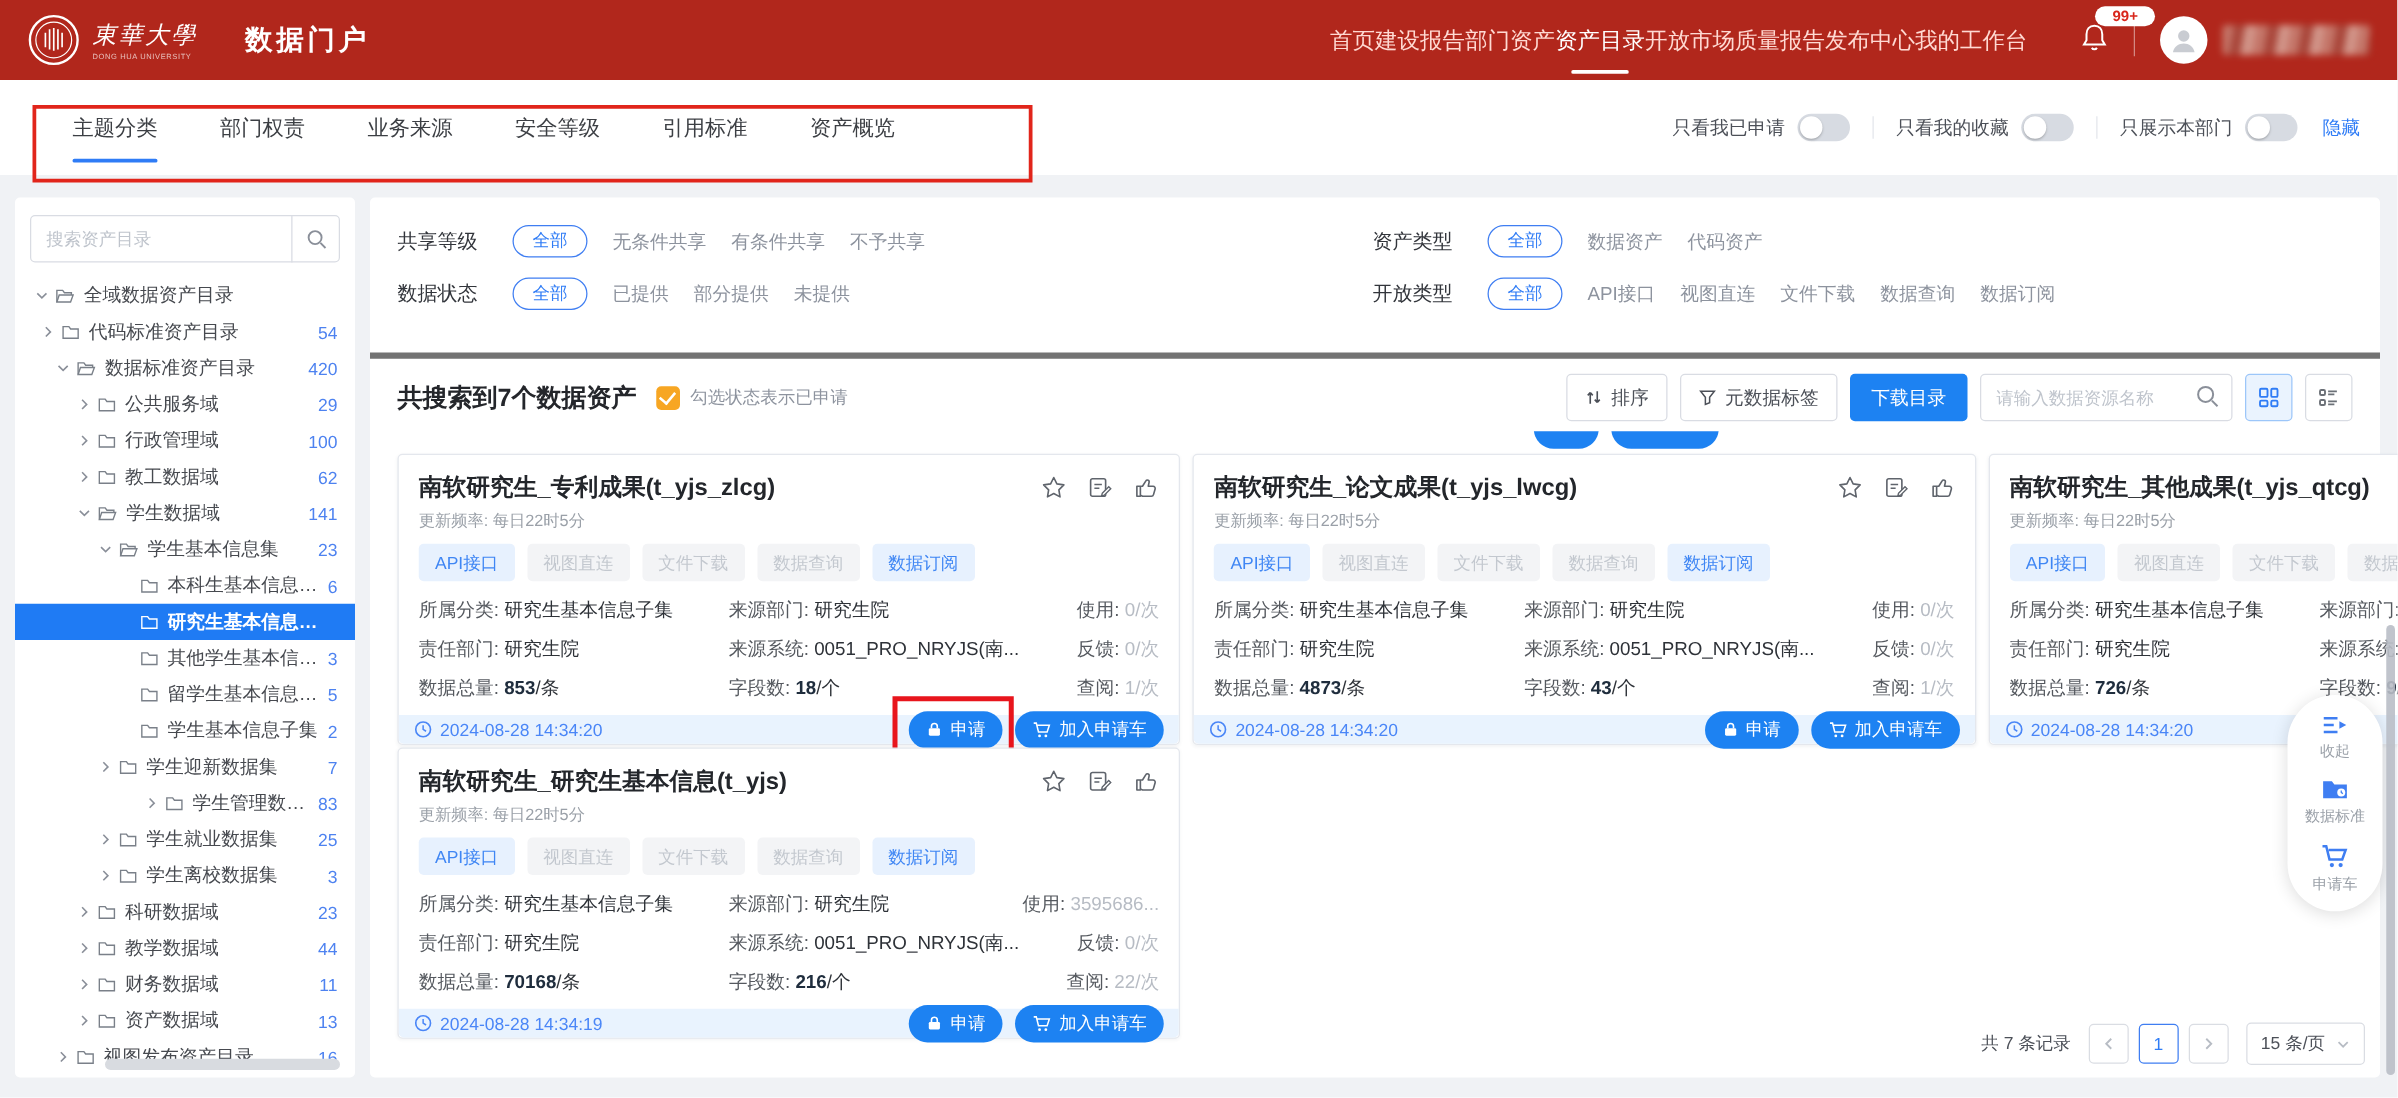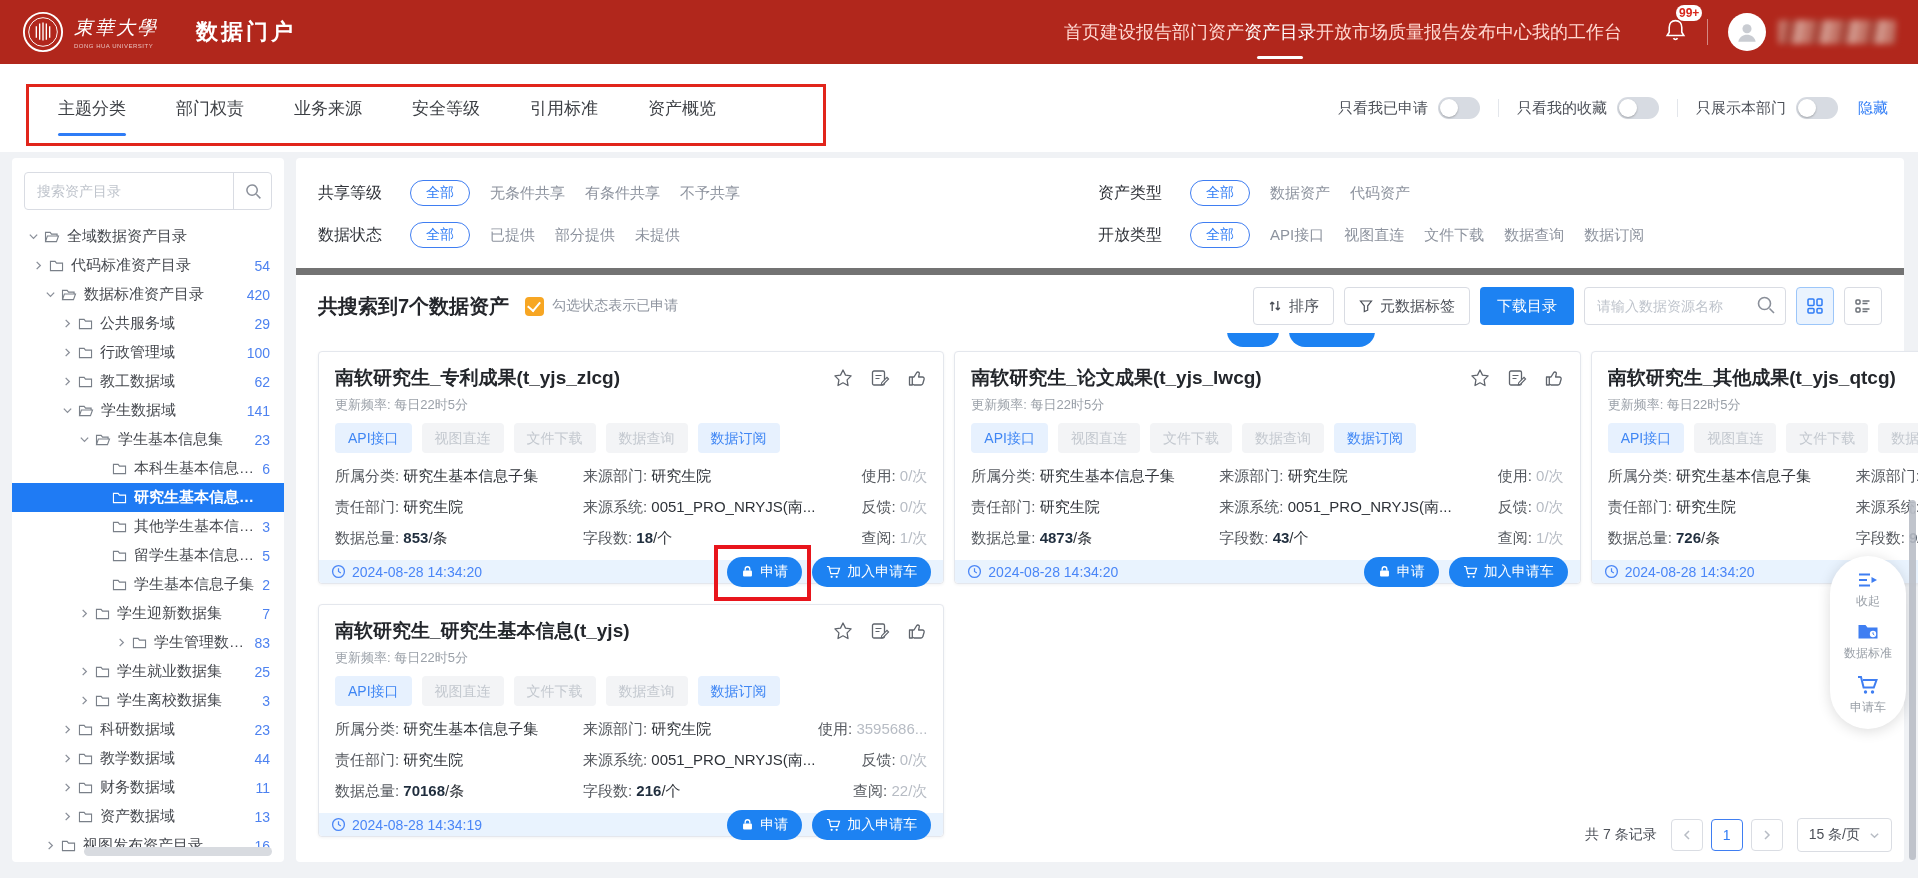--- a/index.html
+++ b/index.html
@@ -15,30 +15,30 @@
   .brand-cn{font-family:Liberation Mono, monospace;font-style:italic;font-size:19px;letter-spacing:2px}
   .brand-sub{font-size:6px;opacity:.7;letter-spacing:.5px;margin-top:2px}
   .app-title{font-size:22px;margin-left:28px;letter-spacing:3px;font-weight:bold}
   .nav-menu{margin-left:auto;display:flex;font-size:18px;align-items:center;height:64px}
   .nav-item{color:#ffd9d2;position:relative;height:64px;line-height:64px;cursor:pointer;white-space:nowrap}
   .nav-item.active{color:#fff}
   .nav-item.active::after{content:'';position:absolute;left:50%;transform:translateX(-50%);
       bottom:5px;width:46px;height:3px;background:#fff;border-radius:2px}
   .bell-wrap{margin-left:42px;position:relative;color:#fff}
   .nav-badge{position:absolute;top:-13px;left:12px;background:#fff;color:#d8261b;font-size:12px;
-      font-weight:bold;padding:1px 3px;border-radius:10px;white-space:nowrap}
+      font-weight:bold;padding:1px 14px;border-radius:10px;white-space:nowrap}
   .nav-divider{width:1px;height:26px;background:rgba(255,255,255,.45);margin:0 20px}
   .avatar{width:38px;height:38px;border-radius:50%;background:#fff;display:flex;align-items:center;
       justify-content:center;color:#c9ccd2;overflow:hidden}
   .redacted{width:118px;height:24px;margin-left:12px;border-radius:3px;opacity:.9;
       background:repeating-linear-gradient(100deg,#c77f72 0 9px,#a84a3e 9px 18px,#d6a195 18px 27px);
       filter:blur(3px)}
 
   
-  .subbar{position:absolute;top:64px;left:0;right:0;height:88px;background:#fff;display:flex;
+  .subbar{position:absolute;top:64px;left:0;right:0;height:76px;background:#fff;display:flex;
       align-items:center;padding:0 30px;box-sizing:border-box;z-index:20}
   .tabs{display:flex;gap:46px;font-size:17px;color:#3c3f44;margin-left:26px}
   .tab{position:relative;padding:8px 2px;cursor:pointer;white-space:nowrap}
   .tab.active::after{content:'';position:absolute;left:2px;right:2px;bottom:-8px;height:3px;
       background:#2f7cf6;border-radius:2px}
   .subbar-right{margin-left:auto;display:flex;align-items:center;font-size:15px;color:#4c5058}
   .toggle-group{display:flex;align-items:center}
   .switch{width:42px;height:22px;border-radius:11px;background:#d7dbe2;margin-left:10px;position:relative;cursor:pointer}
   .switch::after{content:'';position:absolute;left:2px;top:2px;width:18px;height:18px;background:#fff;
       border-radius:50%;box-shadow:0 1px 2px rgba(0,0,0,.25)}
@@ -65,21 +65,21 @@
   .tree-folder{margin-left:3px;color:#7a8089;flex:none}
   .tree-label{margin-left:7px;overflow:hidden;text-overflow:ellipsis}
   .tree-count{margin-left:auto;color:#4d82f0;font-size:14px;padding-left:8px}
   .tree-row.selected{background:#1f7bf4;color:#fff;font-weight:bold}
   .tree-row.selected .tree-caret,.tree-row.selected .tree-folder,.tree-row.selected .tree-count{color:#fff}
   .hscroll{position:absolute;left:72px;right:12px;bottom:6px;height:9px;background:#d8dbe0;border-radius:5px;cursor:pointer}
 
   
   .main{position:absolute;left:296px;top:158px;width:1608px;height:704px;background:#fff;
       border-radius:4px;box-sizing:border-box;z-index:5}
-  .filters{display:flex;padding:14px 22px 12px;border-bottom:7px solid #737373}
+  .filters{display:flex;padding:14px 22px 26px;border-bottom:5px solid #737373}
   .filters-left{width:780px}
   .filters-right{flex:1}
   .filter-row{display:flex;align-items:center;height:42px;font-size:16px}
   .filter-label{color:#32353b;width:92px;flex:none}
   .pill{border:1px solid #3f7ef2;color:#2f7cf6;border-radius:15px;padding:3px 15px;font-size:14px;
       margin-right:20px;cursor:pointer}
   .filter-opt{color:#8d939e;margin-right:20px;cursor:pointer;font-size:15px}
 
   .results-bar{display:flex;align-items:center;padding:12px 22px 8px}
   .summary{font-size:20px;font-weight:bold;color:#24262b}
@@ -98,21 +98,21 @@
   .tb-search input::placeholder{color:#bfc4cc}
   .tb-search .icn{position:absolute;right:10px;top:8px;color:#8a8f99}
   .view-btn{width:38px;height:38px;border:1px solid #d9dce3;border-radius:4px;display:flex;
       align-items:center;justify-content:center;color:#6b7077;background:#fff;cursor:pointer}
   .view-btn.active{border-color:#9cc6f9;background:#eaf3fe;color:#2f7cf6}
 
   .stub-row{position:relative;height:16px;margin:0 22px;overflow:hidden}
   .stub{position:absolute;top:-18px;height:32px;background:#1d82f2;border-radius:16px}
 
   .cards{position:relative;padding:0 14px 0 22px;display:grid;
-      grid-template-columns:repeat(3,1fr);gap:20px 10px;margin-top:2px}
+      grid-template-columns:repeat(3,1fr);gap:2px 10px;margin-top:2px}
   .card{background:#fff;border:1px solid #e4e7ed;border-radius:4px;position:relative;
       box-shadow:0 1px 3px rgba(31,45,61,.06);display:flex;flex-direction:column}
   .card-body{padding:13px 16px 6px}
   .card-head{display:flex;align-items:center}
   .card-title{font-size:19px;font-weight:bold;color:#23262b;white-space:nowrap;overflow:hidden;text-overflow:ellipsis}
   .card-icons{margin-left:auto;display:flex;gap:17px;color:#5f646c;flex:none;padding-left:10px}
   .card-icons .icn{cursor:pointer}
   .card-update{font-size:13px;color:#9aa0a8;margin-top:5px}
   .card-tags{display:flex;gap:10px;margin-top:9px}
   .tag{height:30px;line-height:30px;padding:0 13px;border-radius:4px;font-size:14px;cursor:pointer;white-space:nowrap}

